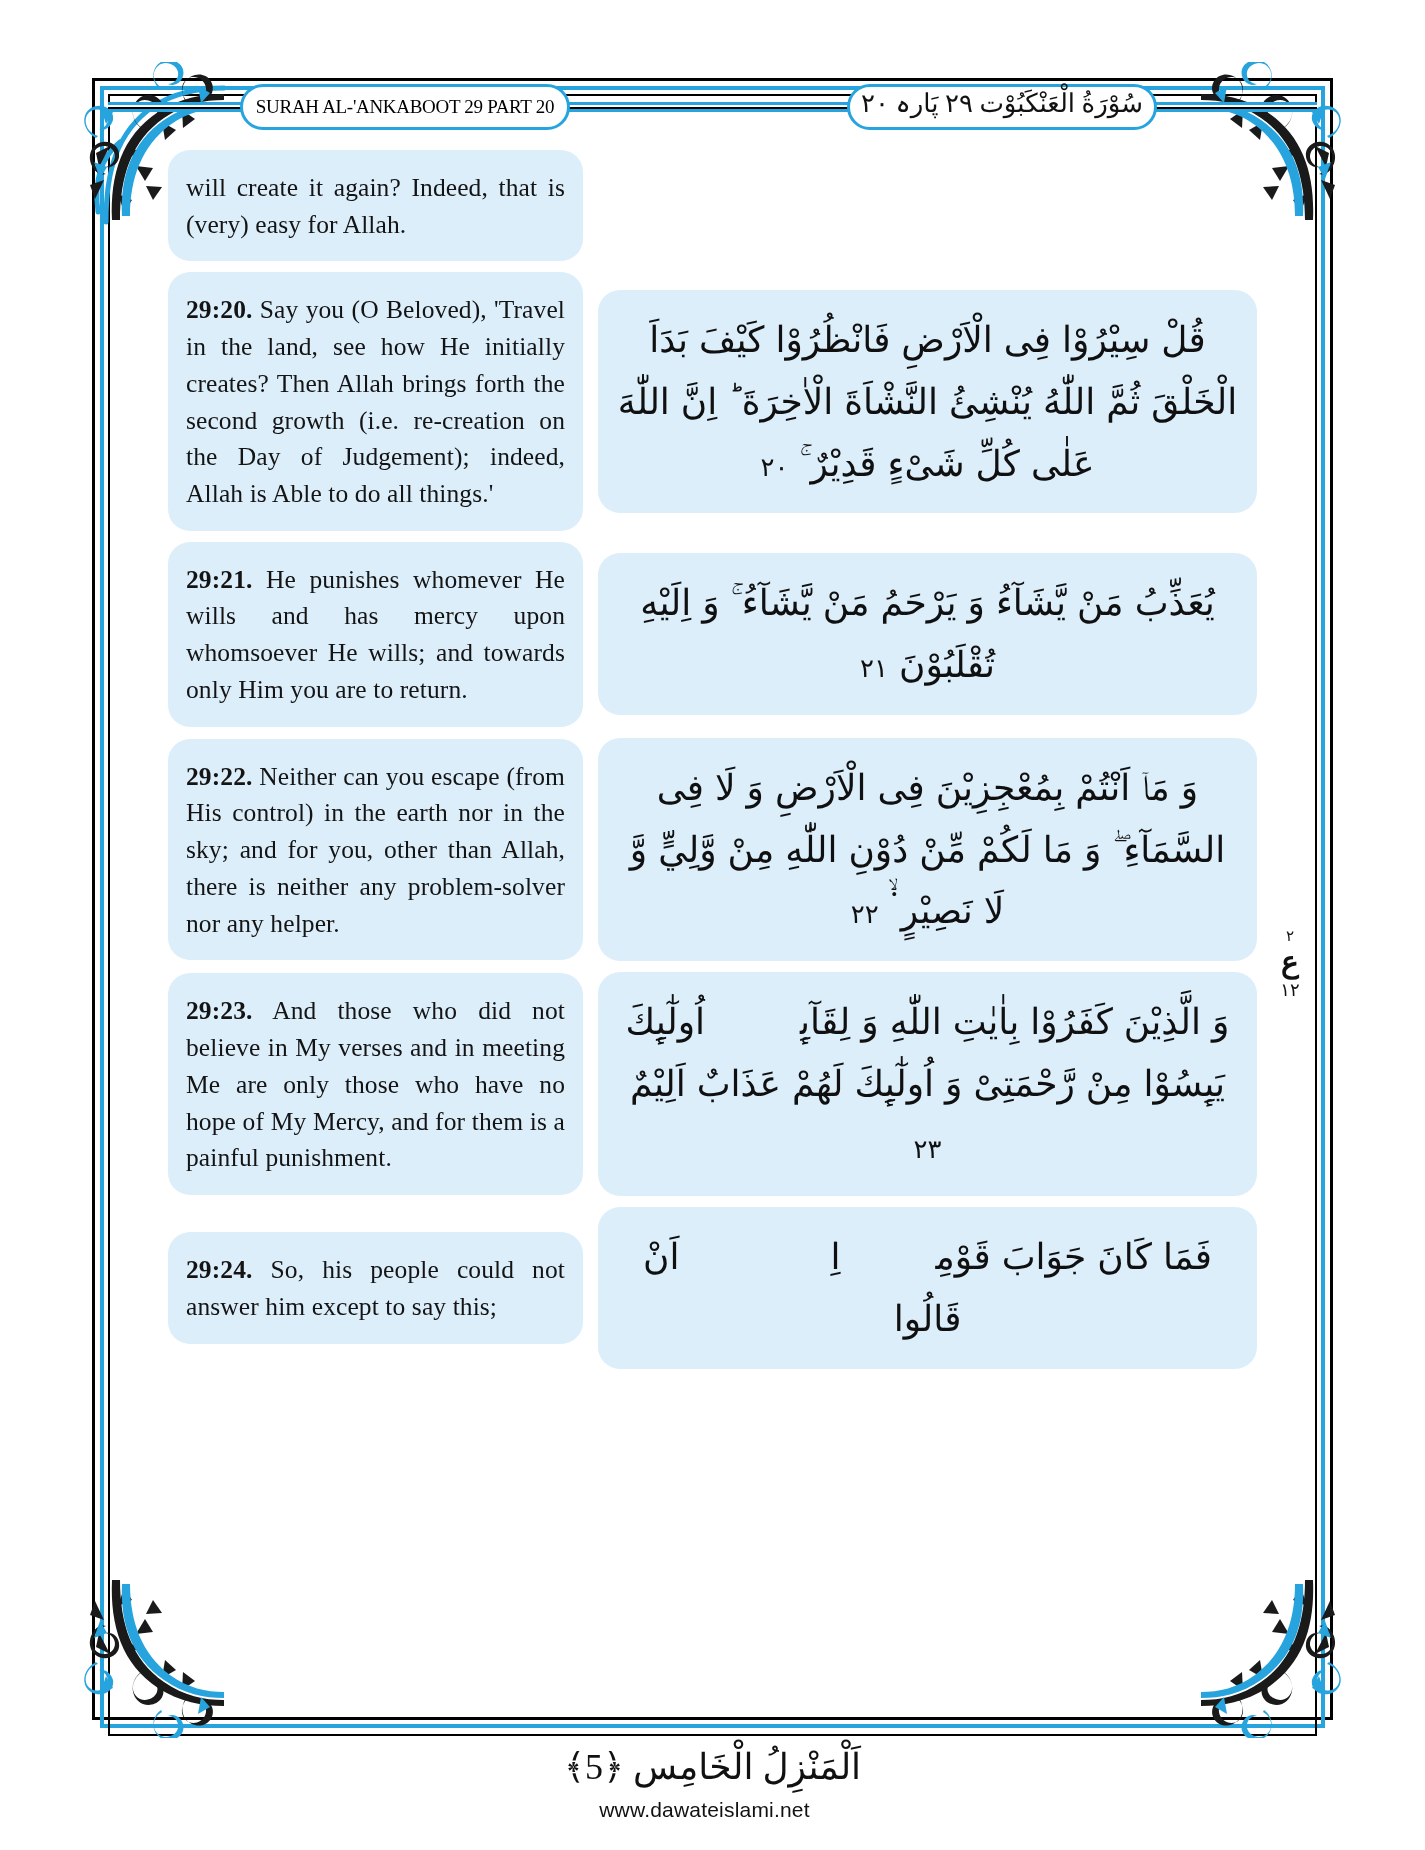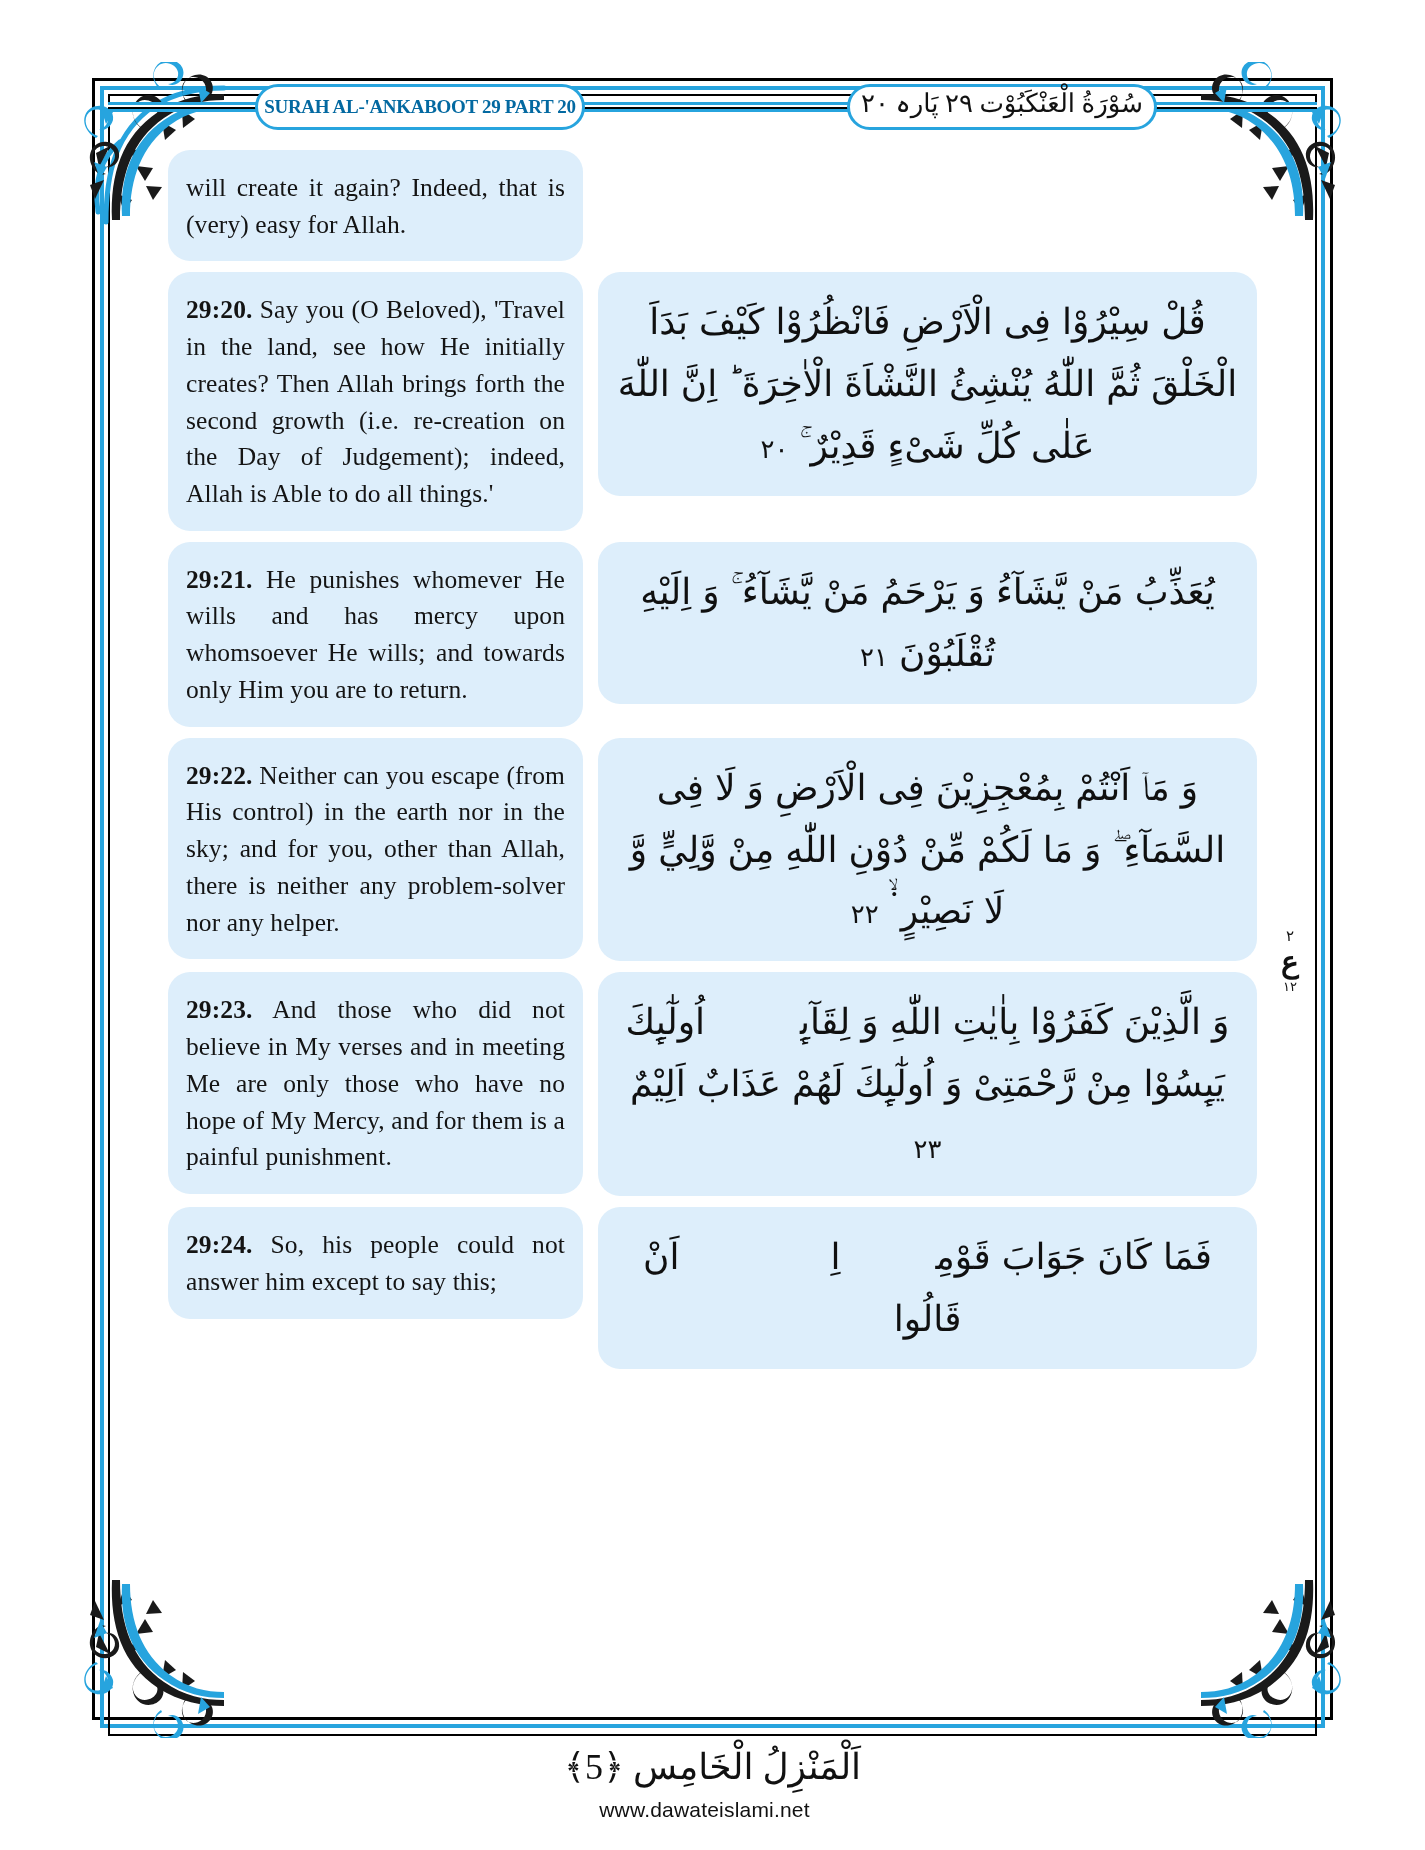--- a/index.html
+++ b/index.html
@@ -76,27 +76,27 @@
     border: 3px solid #27a4de;
     border-radius: 30px;
     display: flex;
     align-items: center;
     justify-content: center;
     height: 46px;
     top: 6px;
     z-index: 4;
   }
   .pill-en {
-    left: 147px;
+    left: 132px;
     width: 330px;
     font-family: "Liberation Serif", serif;
-    font-weight: bold;
+    font-weight: normal;
     font-size: 19px;
     letter-spacing: -0.3px;
-    color: #0369a1;
+    color: #000000;
     white-space: nowrap;
   }
   .pill-ar {
     right: 160px;
     width: 310px;
     font-size: 26px;
     color: #111111;
     direction: rtl;
     white-space: nowrap;
     padding-bottom: 8px;
@@ -134,21 +134,21 @@
     word-spacing: 2px;
   }
   .verse-ar .ayah-mark {
     font-size: 26px;
   }
 
   
   .row {
     display: flex;
     gap: 15px;
-    align-items: flex-start;
+    align-items: center;
   }
   .row > .panel-en {
     width: 415px;
     flex: 0 0 415px;
   }
   .row > .panel-ar {
     flex: 1 1 auto;
   }
   .rows {
     position: absolute;
@@ -174,21 +174,21 @@
   .side-marker .ruku {
     font-size: 15px;
     display: block;
   }
   .side-marker .ain {
     font-size: 30px;
     display: block;
     font-weight: bold;
   }
   .side-marker .num {
-    font-size: 13px;
+    font-size: 18px;
     display: block;
   }
 
   
   .footer-band {
     position: absolute;
     left: 108px; right: 108px;
     bottom: 106px;
     height: 54px;
   }

